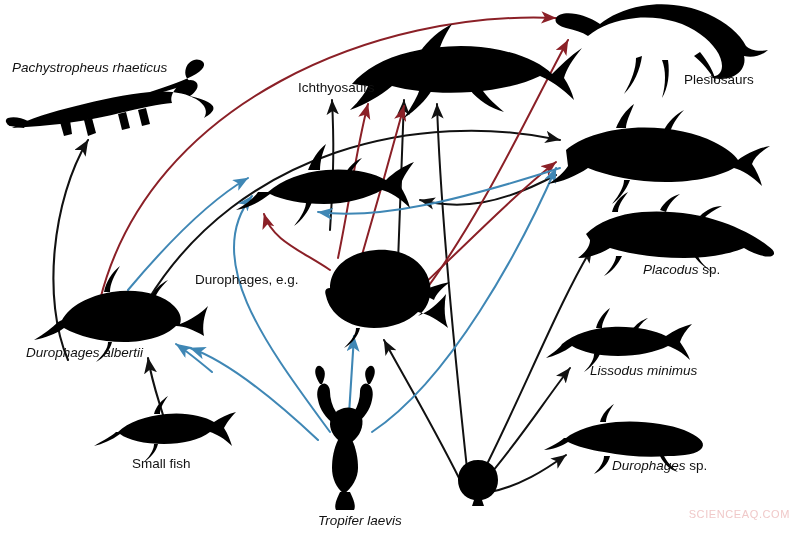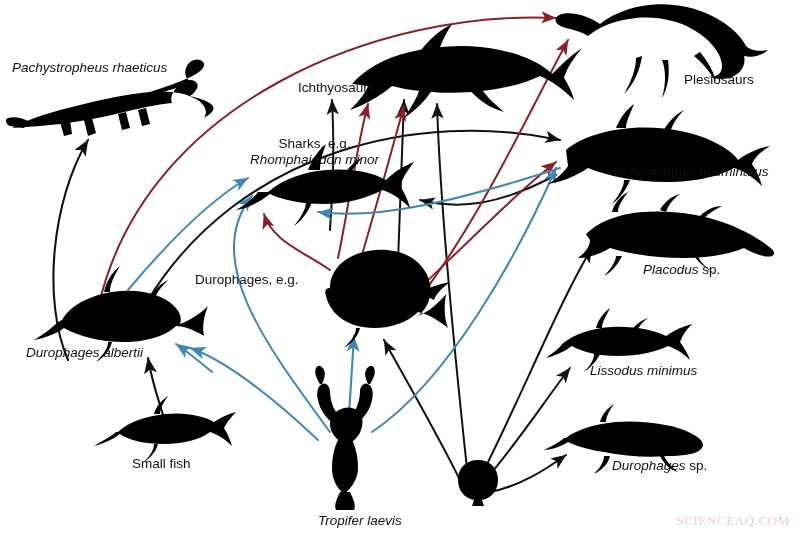--- a/index.html
+++ b/index.html
@@ -5,22 +5,22 @@
 <style>
   html,body{margin:0;padding:0;background:#ffffff;}
   body{width:800px;height:533px;overflow:hidden;
        font-family:"Liberation Sans",sans-serif;color:#111;}
   #stage{position:relative;width:796px;height:533px;background:#fff;}
   svg.layer{position:absolute;left:0;top:0;width:800px;height:533px;}
   .lbl{position:absolute;font-size:13.5px;line-height:15px;color:#111;white-space:nowrap;}
   .lbl .it{font-style:italic;}
   .lbl .rg{font-style:normal;}
   .lbl.two{line-height:16px;}
-  .wm{position:absolute;right:6px;bottom:4px;font-size:13px;letter-spacing:.6px;
-      color:#f0c9c9;font-family:Liberation Serif, serif;}
+  .wm{position:absolute;right:6px;bottom:13px;font-size:11px;letter-spacing:.6px;
+      color:#f0c9c9;font-family:Liberation Sans, sans-serif;}
   .ctr{text-align:center;}
 </style>
 </head>
 <body>
 
 <div id="stage">
 
   <svg class="layer" viewBox="0 0 800 533">
     <defs>
       <marker id="hk" markerWidth="9" markerHeight="9" refX="7.4" refY="3.1" orient="auto" markerUnits="strokeWidth">
@@ -249,28 +249,21 @@
   </div>
 
   <div class="lbl" style="left:298px;top:80px;">
     <span class="rg">Ichthyosaurs</span>
   </div>
 
   <div class="lbl" style="left:684px;top:72px;">
     <span class="rg">Plesiosaurs</span>
   </div>
 
-  <div class="lbl two ctr" style="left:250px;top:136px;">
-    <div class="rg">Sharks, e.g.</div>
-    <div class="it">Rhomphaiodon minor</div>
-  </div>
-
-  <div class="lbl" style="left:611px;top:164px;">
-    <span class="it">Severnichthys acuminatus</span>
-  </div>
+
 
   <div class="lbl" style="left:643px;top:256px;margin-top:6px;">
     <span class="it">Placodus</span><span class="rg"> sp.</span>
   </div>
 
   <div class="lbl two ctr" style="left:195px;top:272px;">
     <div class="rg">Durophages, e.g.</div>
   </div>
 
   <div class="lbl" style="left:590px;top:363px;">

